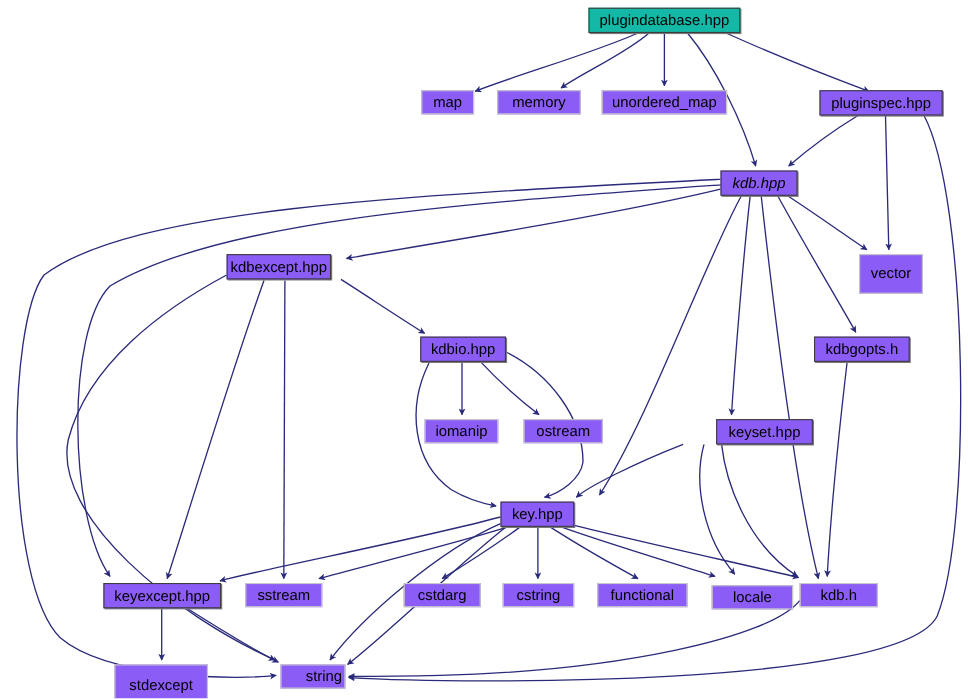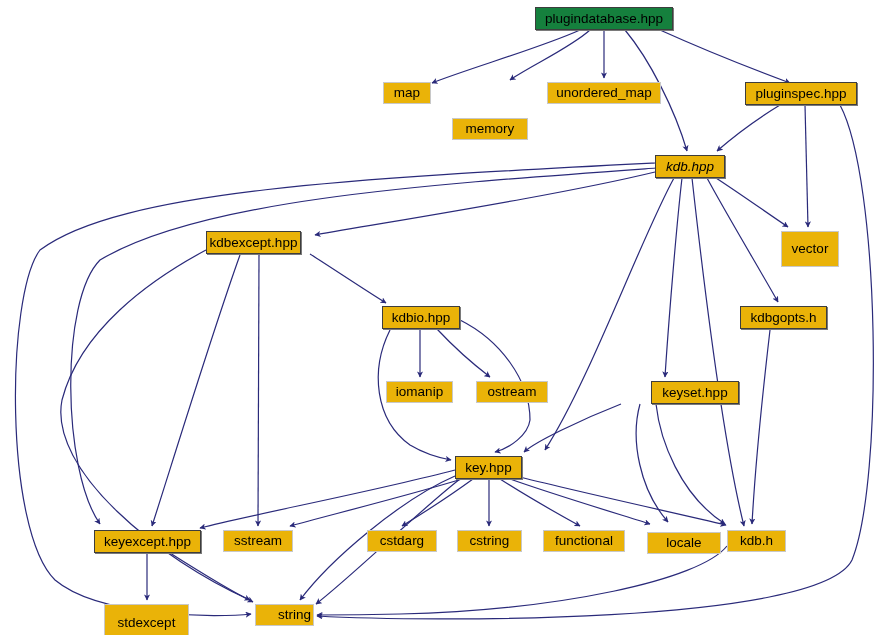--- a/index.html
+++ b/index.html
@@ -25,29 +25,29 @@
   .node {
     position: absolute;
     box-sizing: border-box;
     display: flex;
     align-items: center;
     justify-content: center;
     font-size: 13.5px;
     line-height: 1;
     color: #000000;
     white-space: nowrap;
-    background: #eab308;
+    background: #8b5cf6;
     border: 1px solid #c8c8c8;
   }
   .node.strong {
     border: 1.6px solid #3d3d3d;
     box-shadow: 1px 1px 0 0 #7a7a7a;
   }
   .node.current {
-    background: #15803d;
+    background: #14b8a6;
     border: 1.6px solid #3d3d3d;
     box-shadow: 1px 1px 0 0 #7a7a7a;
     text-align: center;
   }
   .node-label {
     pointer-events: none;
   }
 </style>
 </head>
 <body>
@@ -102,21 +102,21 @@
         <path d="M 727,546 C 700,580 560,610 400,614 C 360,615 330,615 317,615" fill="none" stroke="#2a2a7a" stroke-width="1.2" marker-end="url(#arrow)"></path>
       </g>
   </svg>
   <div id="node-layer">
       <div class="node current" style="left: 535px; top: 7px; width: 138px; height: 23px;">
         <span class="node-label">plugindatabase.hpp</span>
       </div>
       <div class="node " style="left: 383px; top: 82px; width: 48px; height: 22px;">
         <span class="node-label">map</span>
       </div>
-      <div class="node " style="left: 452px; top: 82px; width: 76px; height: 22px; margin-top: 36px;">
+      <div class="node " style="left: 452px; top: 82px; width: 76px; height: 22px;">
         <span class="node-label">memory</span>
       </div>
       <div class="node " style="left: 547px; top: 82px; width: 114px; height: 22px;">
         <span class="node-label">unordered_map</span>
       </div>
       <div class="node strong" style="left: 745px; top: 82px; width: 112px; height: 23px;">
         <span class="node-label">pluginspec.hpp</span>
       </div>
       <div class="node strong" style="left: 655px; top: 155px; width: 70px; height: 23px; font-style: italic;">
         <span class="node-label">kdb.hpp</span>
@@ -156,21 +156,21 @@
       </div>
       <div class="node " style="left: 457px; top: 530px; width: 65px; height: 22px;">
         <span class="node-label">cstring</span>
       </div>
       <div class="node " style="left: 543px; top: 530px; width: 82px; height: 22px;">
         <span class="node-label">functional</span>
       </div>
       <div class="node " style="left: 647px; top: 516px; width: 74px; height: 22px; margin-top: 16px;">
         <span class="node-label">locale</span>
       </div>
-      <div class="node " style="left: 727px; top: 530px; width: 59px; height: 22px;">
+      <div class="node " style="left: 727px; top: 530px; width: 71px; height: 22px;">
         <span class="node-label">kdb.h</span>
       </div>
       <div class="node " style="left: 104px; top: 604px; width: 85px; height: 38px; align-items: center;">
         <span class="node-label">stdexcept</span>
       </div>
       <div class="node " style="left: 255px; top: 604px; width: 59px; height: 22px; padding-left: 20px;">
         <span class="node-label">string</span>
       </div>
     </div>
 </div>

